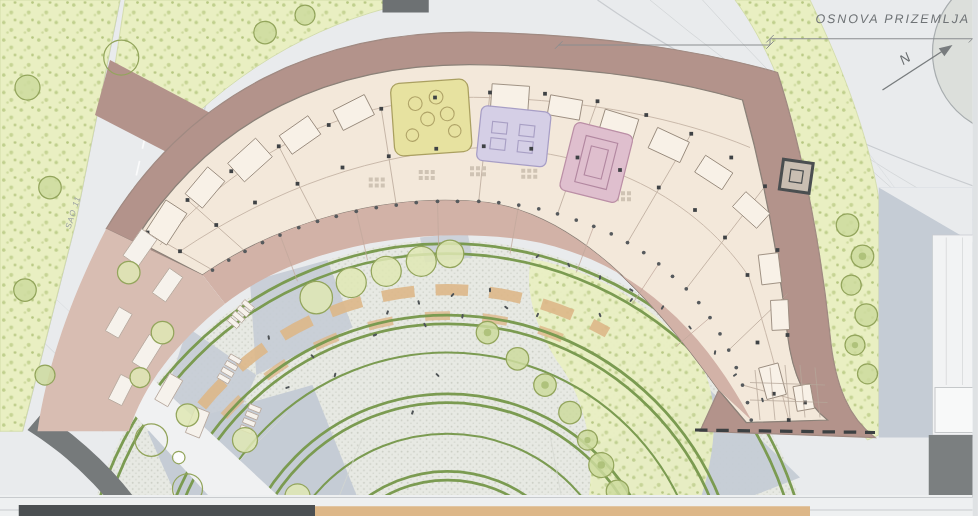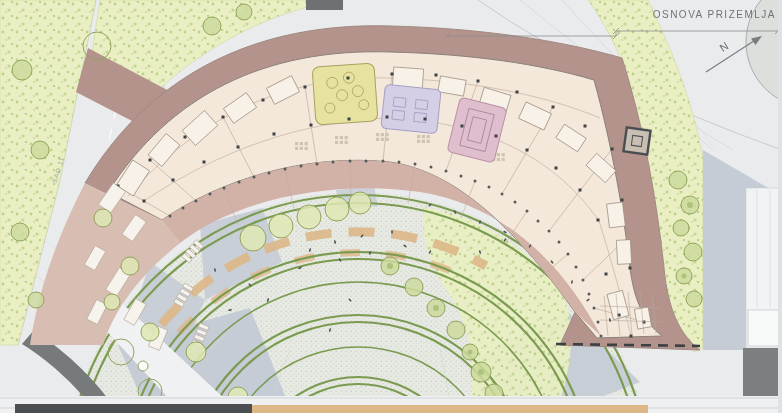--- a/index.html
+++ b/index.html
@@ -1,17 +1,17 @@
 <!DOCTYPE html>
 <html><head>
 <meta charset="utf-8">
 <style>
   html,body{margin:0;padding:0;background:#dfe2e4;}
   #stage{position:relative;width:778px;height:413px;overflow:hidden;background:#e9ebed;
-         font-family:"Liberation Sans", sans-serif;}
+         font-family:"Liberation Sans", sans-serif;font-style:italic;}
   svg{display:block}
   text{font-family:"Liberation Sans", sans-serif;}
   .title-text{font-size:10px;letter-spacing:1.5px;fill:#6f7376;}
   .north-text{font-size:11px;fill:#6b6f71;}
   .road-text{font-size:6.5px;letter-spacing:.8px;fill:#9ba0a3;}
 </style>
 </head>
 <body>
 
 <div id="stage">

